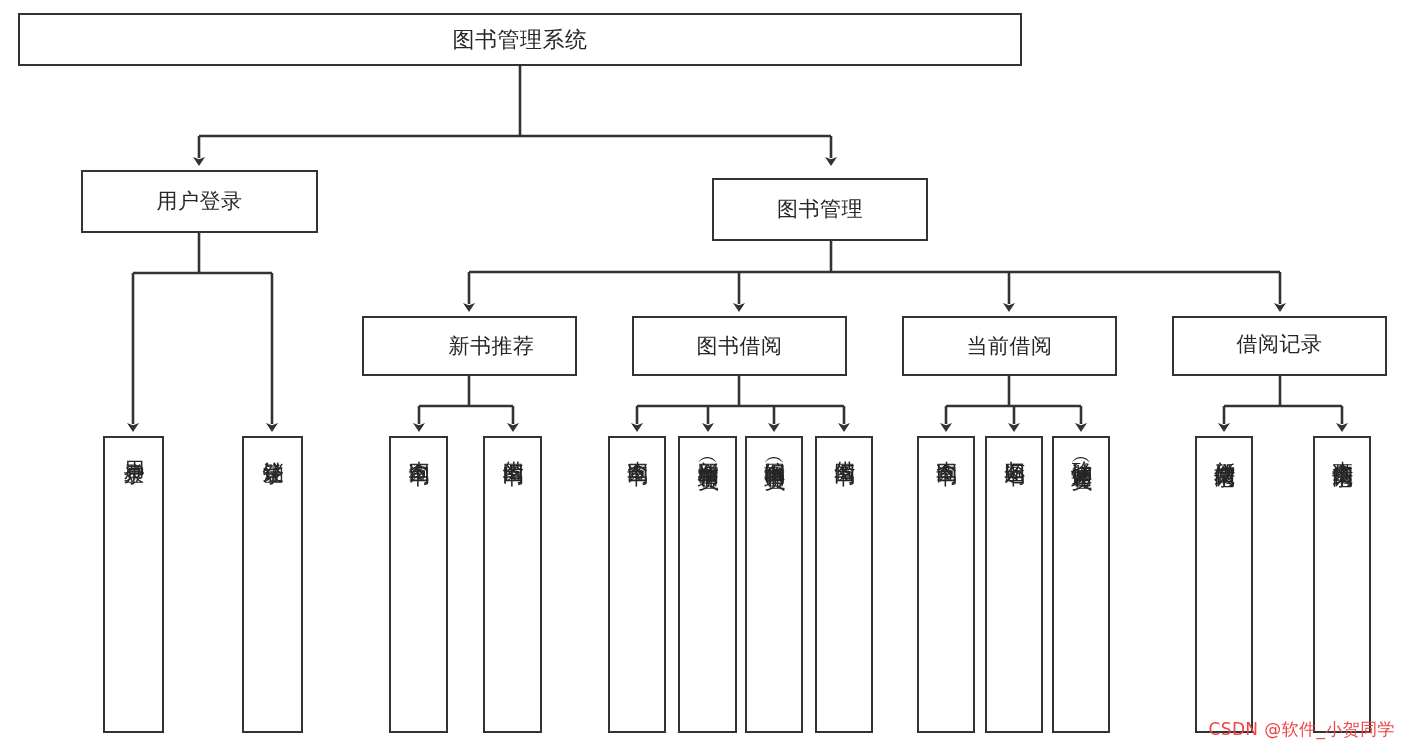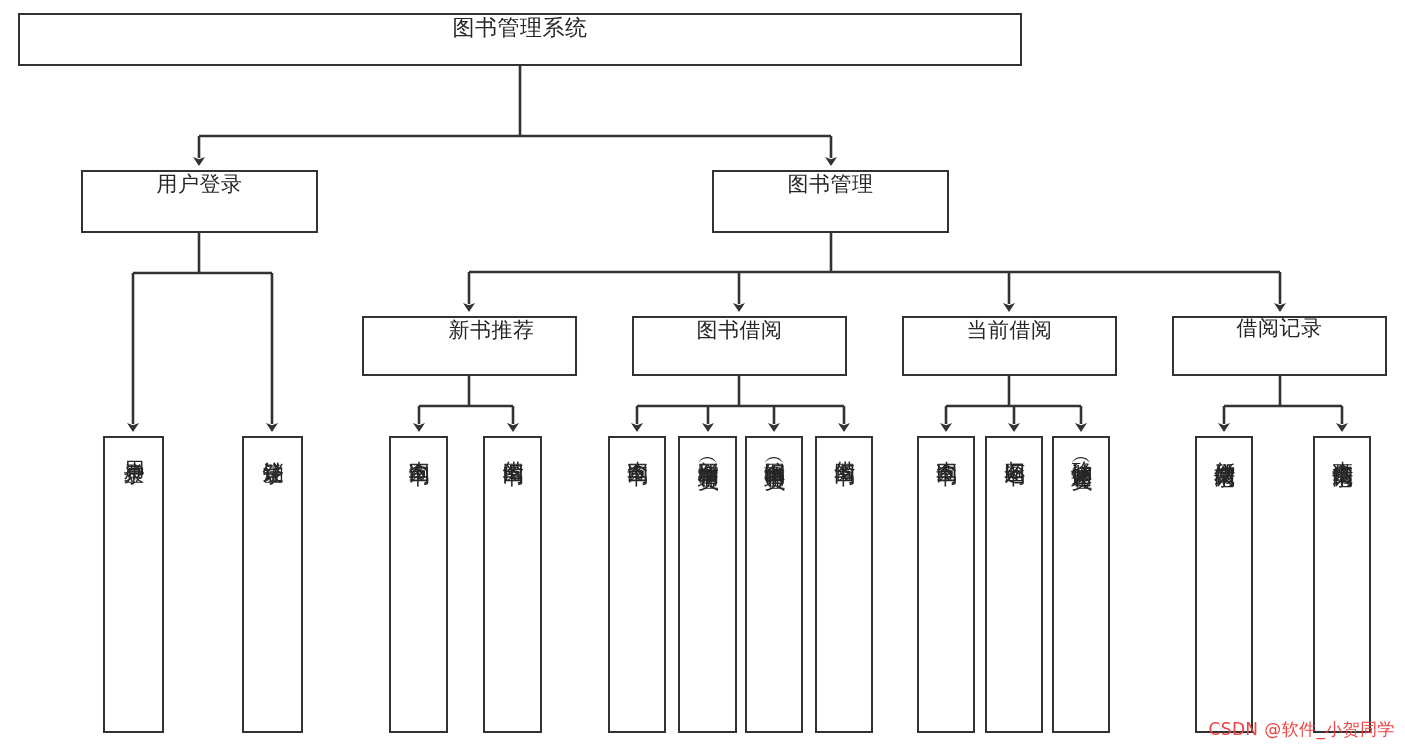--- a/index.html
+++ b/index.html
@@ -25,21 +25,21 @@
     width: 1405px;
     height: 747px;
     pointer-events: none;
   }
   .node {
     position: absolute;
     box-sizing: border-box;
     background: #ffffff;
     border: 2px solid #333333;
     display: flex;
-    align-items: flex-start;
+    align-items: center;
     justify-content: center;
     color: #262626;
   }
   .node .node-label {
     display: block;
     text-align: center;
     line-height: 1.18;
     letter-spacing: 0.5px;
     color: #262626;
   }
@@ -130,21 +130,21 @@
     </g>
   </svg>
 
   <div class="node horizontal root" style="left:18px; top:13px; width:1004px; height:53px;">
     <span class="node-label">图书管理系统</span>
   </div>
 
   <div class="node horizontal" style="left:81px; top:170px; width:237px; height:63px;">
     <span class="node-label">用户登录</span>
   </div>
-  <div class="node horizontal" style="left:712px; top:170px; width:237px; height:63px;">
+  <div class="node horizontal" style="left:712px; top:178px; width:216px; height:63px;">
     <span class="node-label">图书管理</span>
   </div>
 
   <div class="node horizontal" style="left:362px; top:316px; width:215px; height:60px;padding-left:44px;">
     <span class="node-label">新书推荐</span>
   </div>
   <div class="node horizontal" style="left:902px; top:316px; width:215px; height:60px;">
     <span class="node-label">当前借阅</span>
   </div>
   <div class="node horizontal" style="left:632px; top:316px; width:215px; height:60px;">

